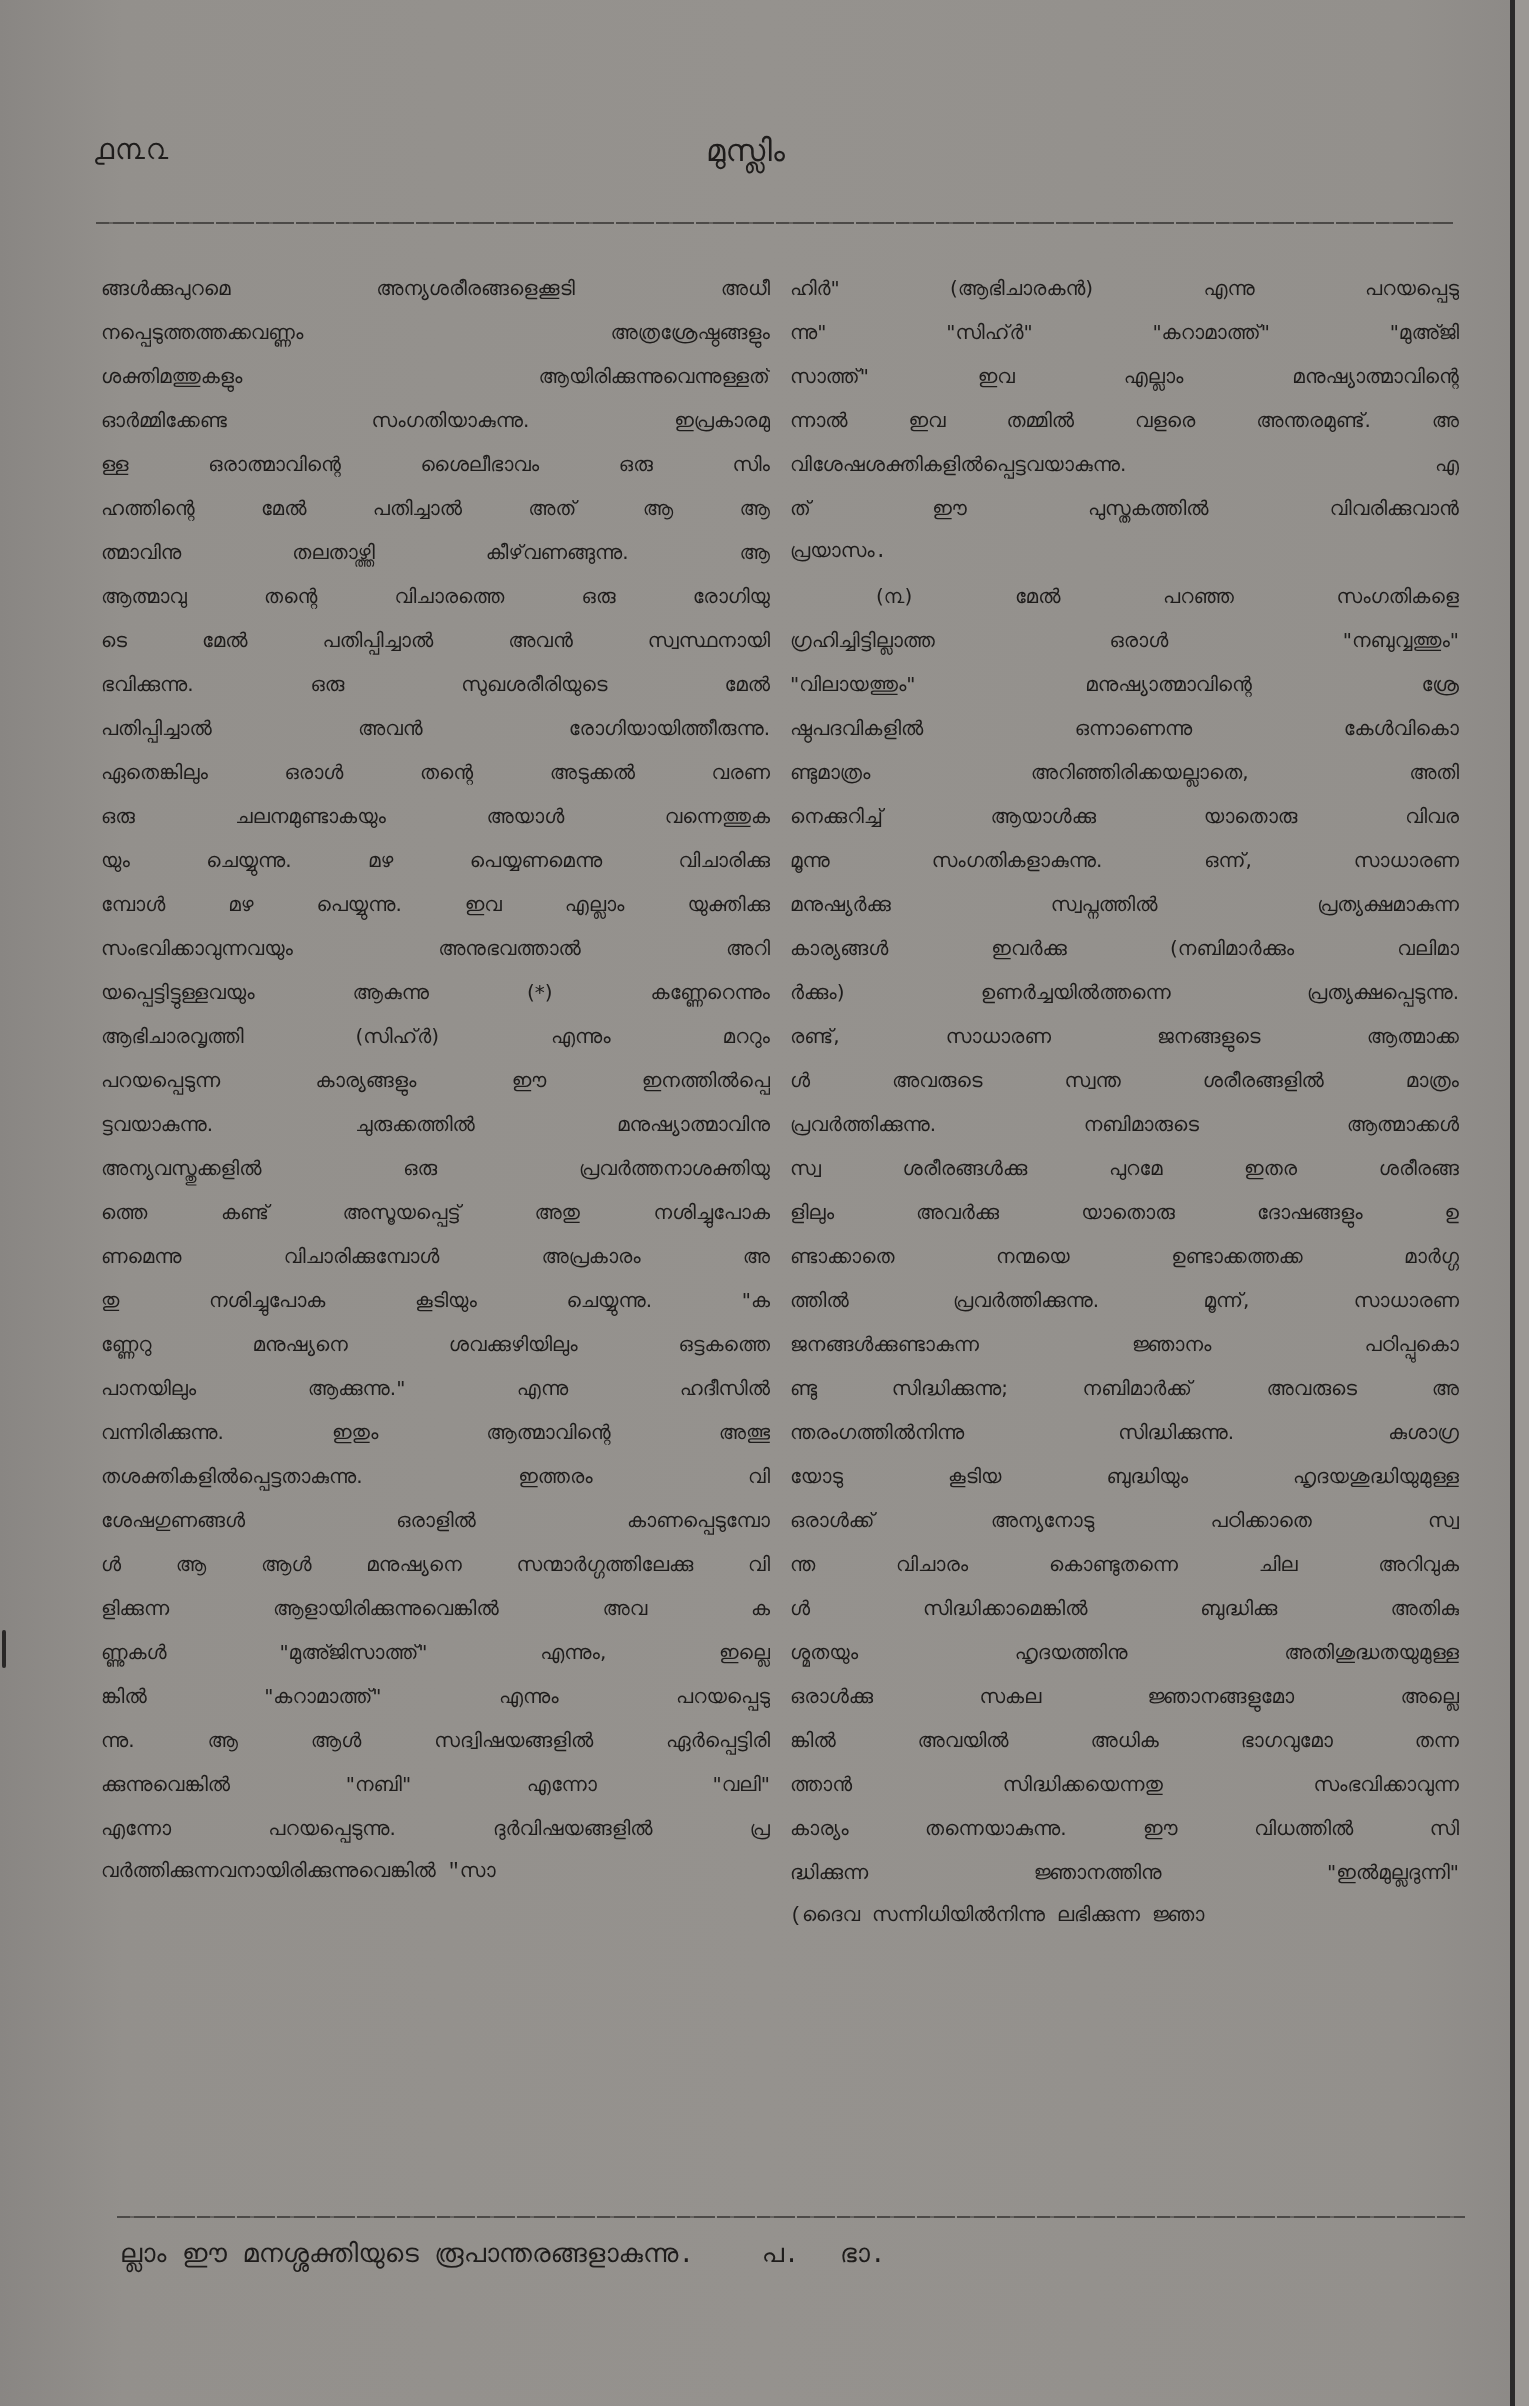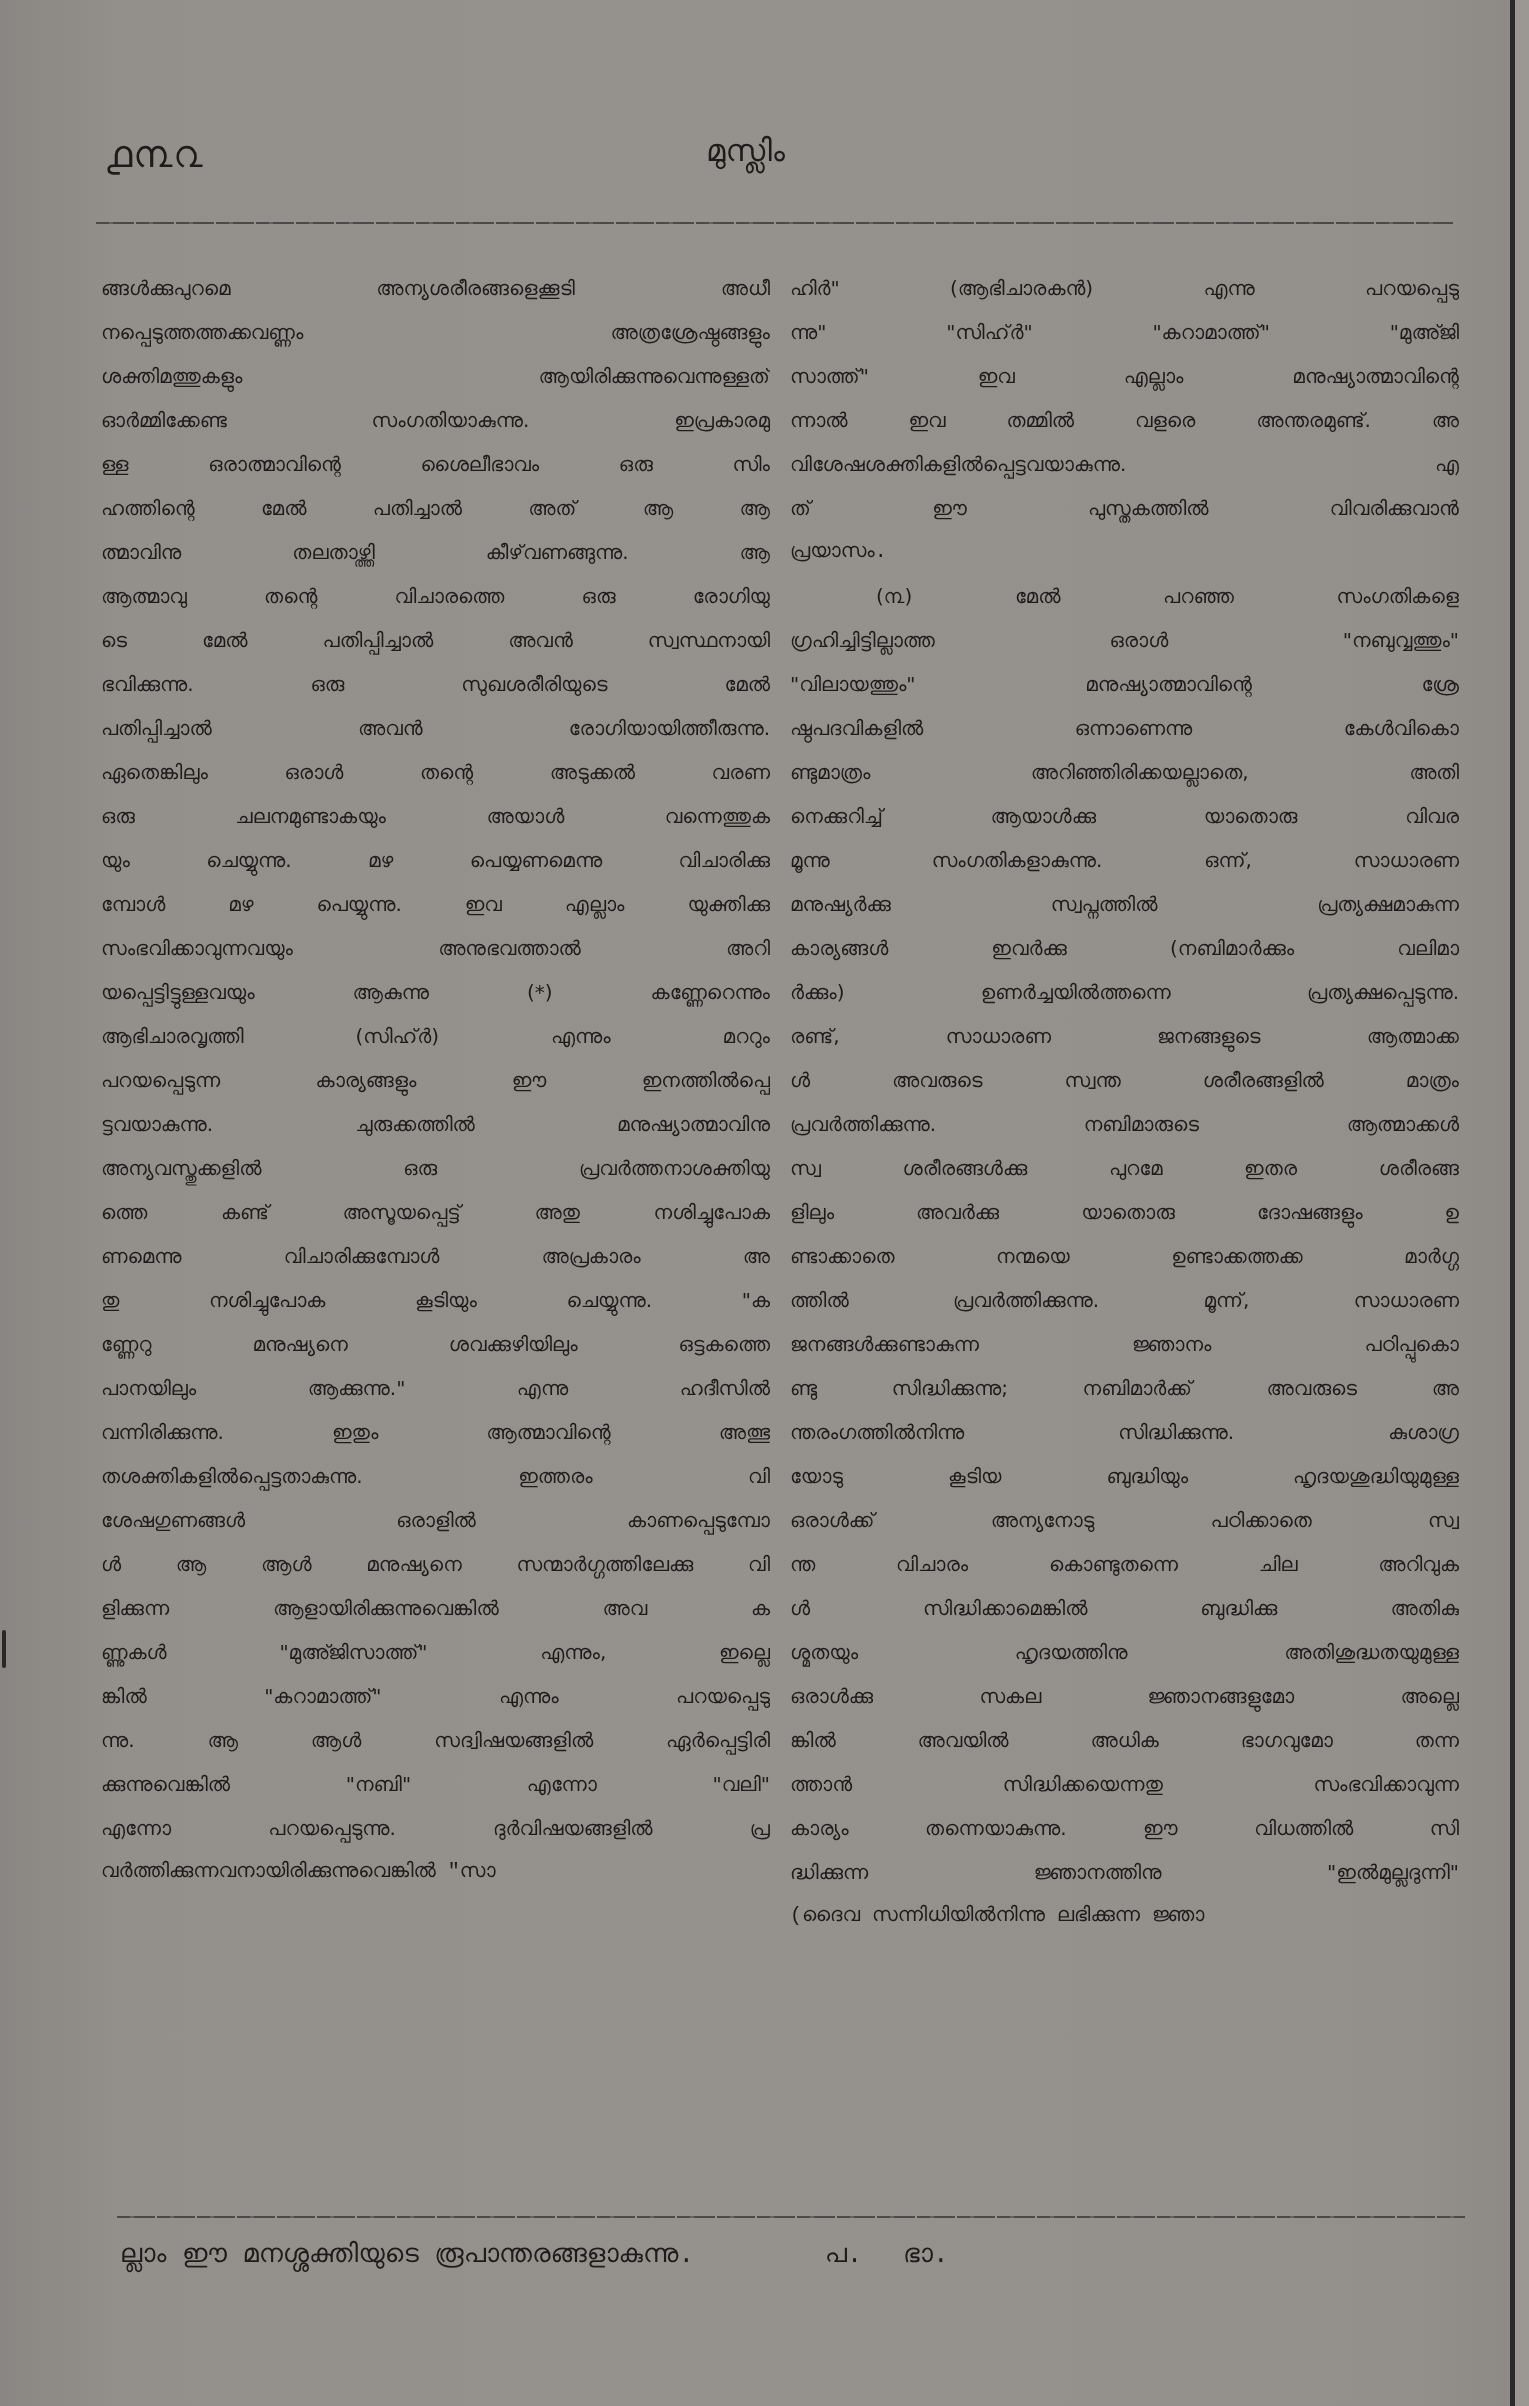--- a/index.html
+++ b/index.html
@@ -19,21 +19,21 @@
     background: #2b2a2a;
   }
   .right-strip {
     position: absolute; top: 0; left: 1515px; width: 14.3px; height: 2407px;
     background: #9b9894;
   }
   .header {
     position: absolute; top: 132px; left: 94px; width: 1376px; height: 48px;
   }
   .page-number {
-    position: absolute; left: 12px; top: 0; font-size: 38px; letter-spacing: 1px;
+    position: absolute; left: 0; top: 0; font-size: 29px; letter-spacing: 1px;
   }
   .running-title {
     position: absolute; left: 612px; top: 0; width: 191px; font-size: 31px;
   }
   .rule {
     position: absolute; height: 1.9px;
     background: repeating-linear-gradient(90deg, #3a3836 0 13.4px, #5a5754 13.4px 17px, #3a3836 17px 38px, transparent 38px 40px);
     opacity: 0.8;
   }
   .rule-top { top: 222px; left: 96px; width: 1357px; }
@@ -48,21 +48,21 @@
   .col-left  { left: 101px; width: 669px; }
   .col-right { left: 790px; width: 669px; }
   .line.indent { padding-left: 86px; }
   .line.short  { text-align-last: left; font-family: Liberation Mono, monospace; }
   .footnote {
     position: absolute; top: 2235px; left: 120px; width: 1338px;
     font-size: 26px; line-height: 40px;
   }
   .footnote .line { display: block; white-space: nowrap; overflow: hidden; text-align: justify; text-align-last: justify; }
   .footnote .line.short { text-align-last: left; }
-  .footnote .sig { margin-left: 115px; }
+  .footnote .sig { margin-left: 52px; }
   .footnote .sig span { margin-right: 25px; }
   .margin-mark {
     position: absolute; left: 1.9px; top: 1630px; width: 3.8px; height: 38px; background: #2a2827; border-radius: 1.9px;
   }
 </style>
 </head>
 <body>
 
 <div class="page">
   <div class="right-edge"></div>

